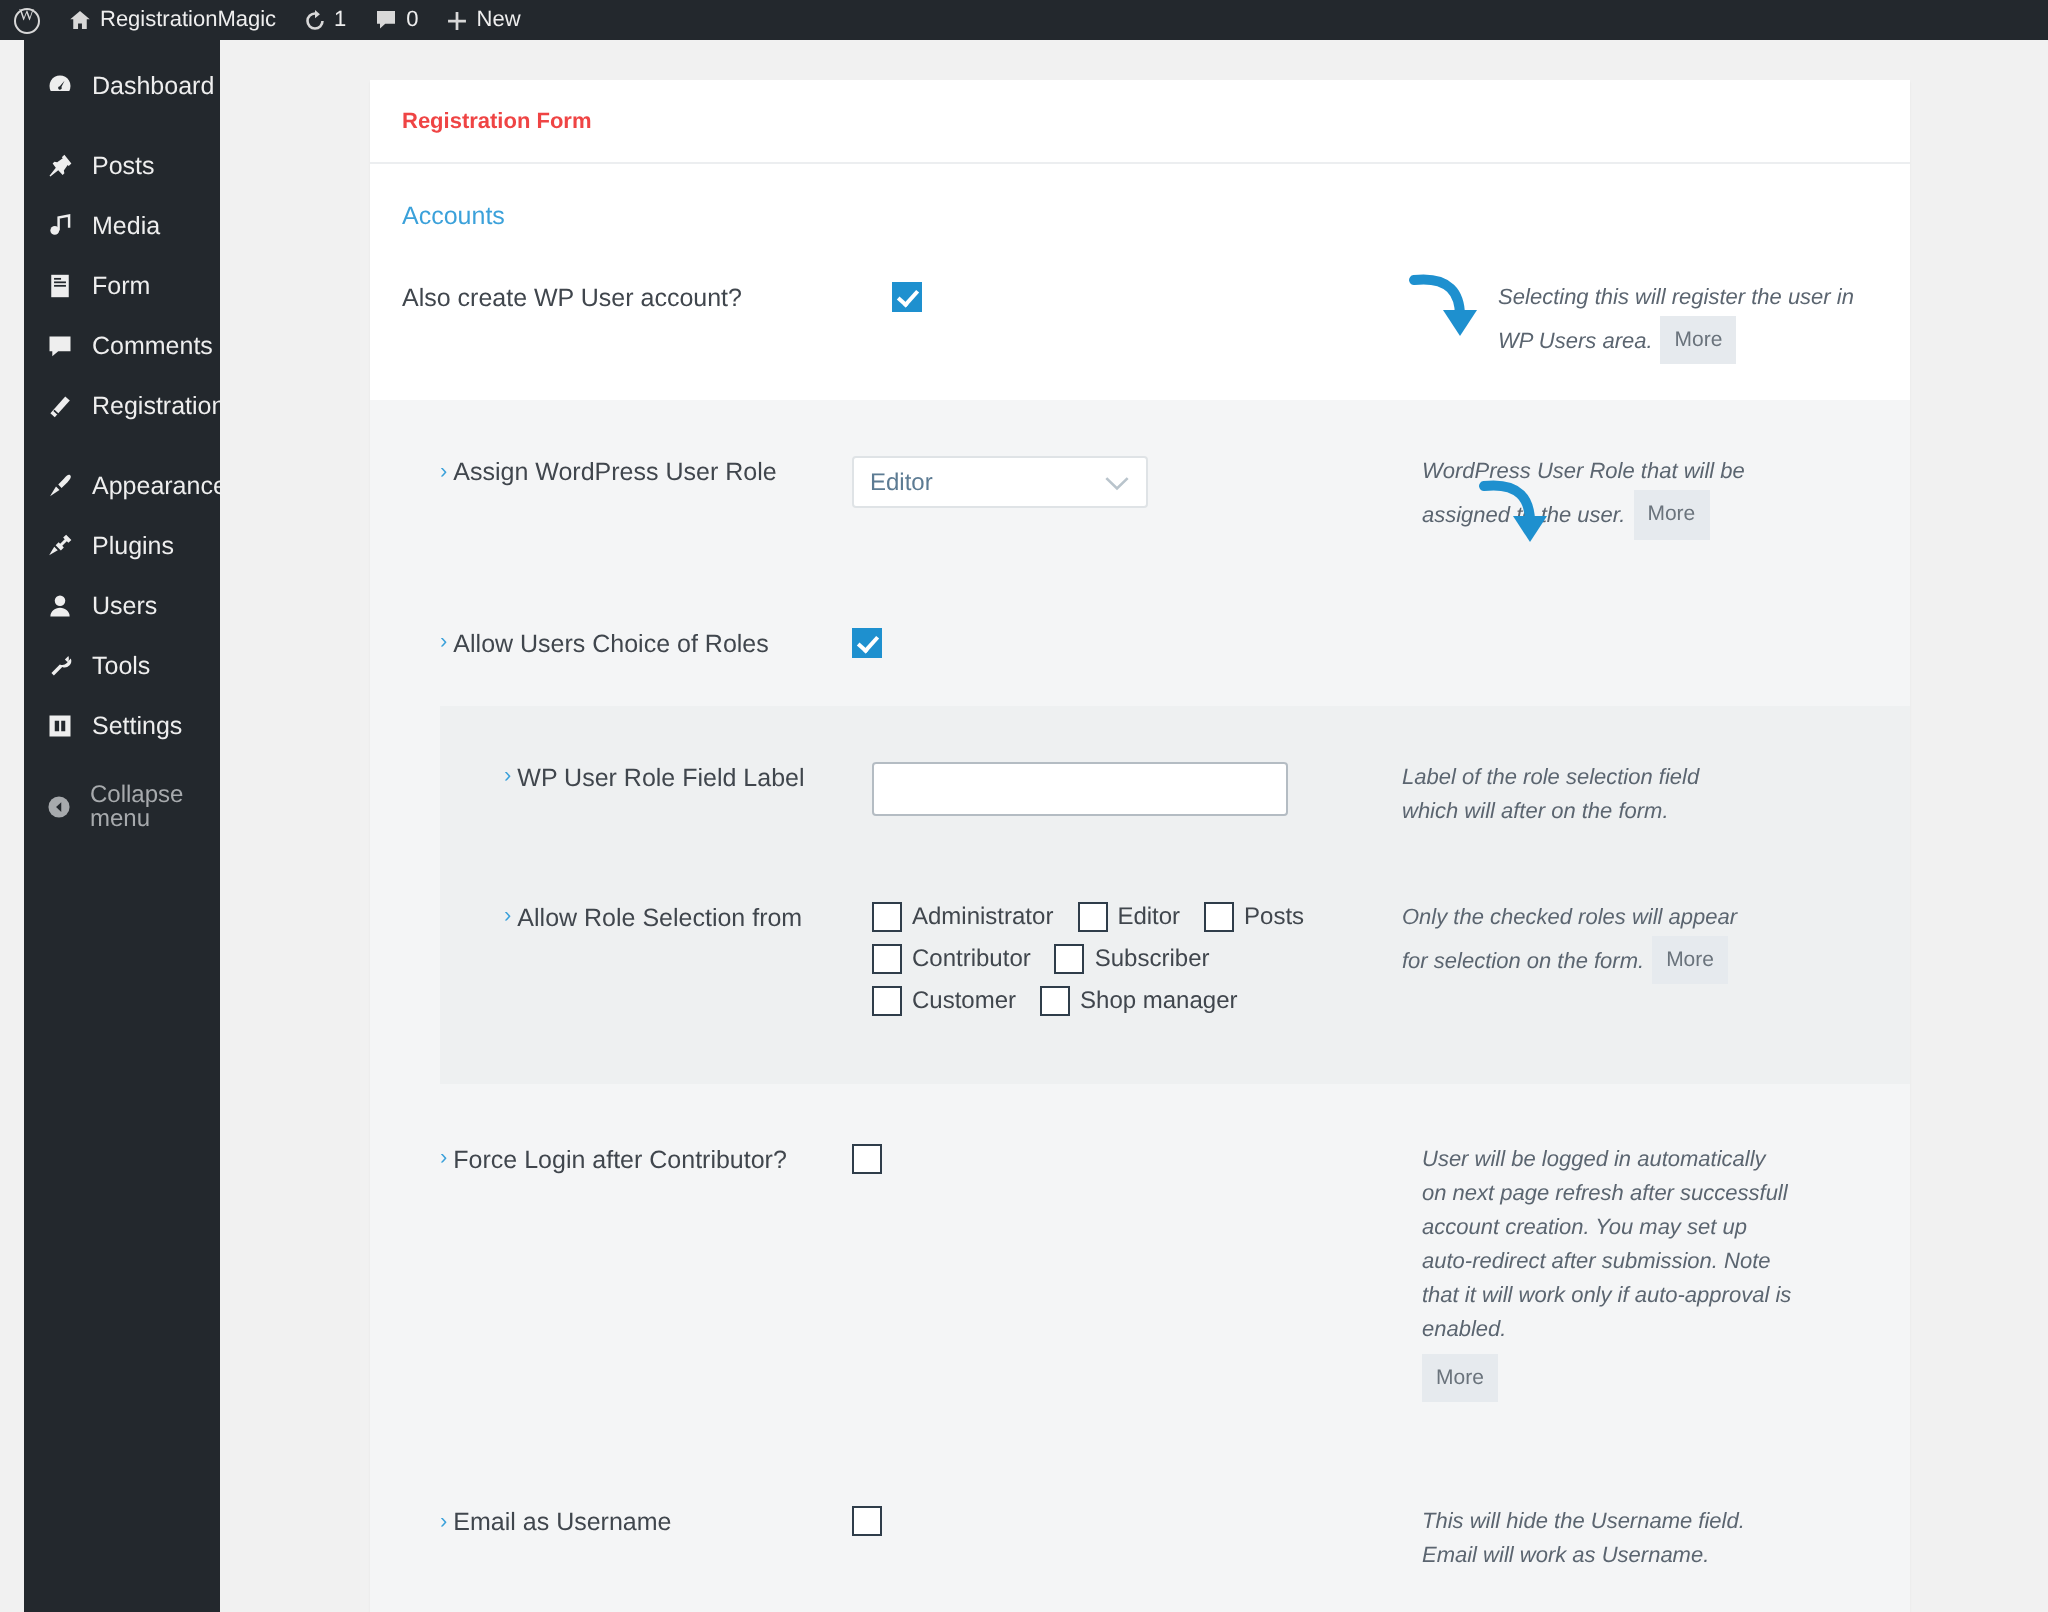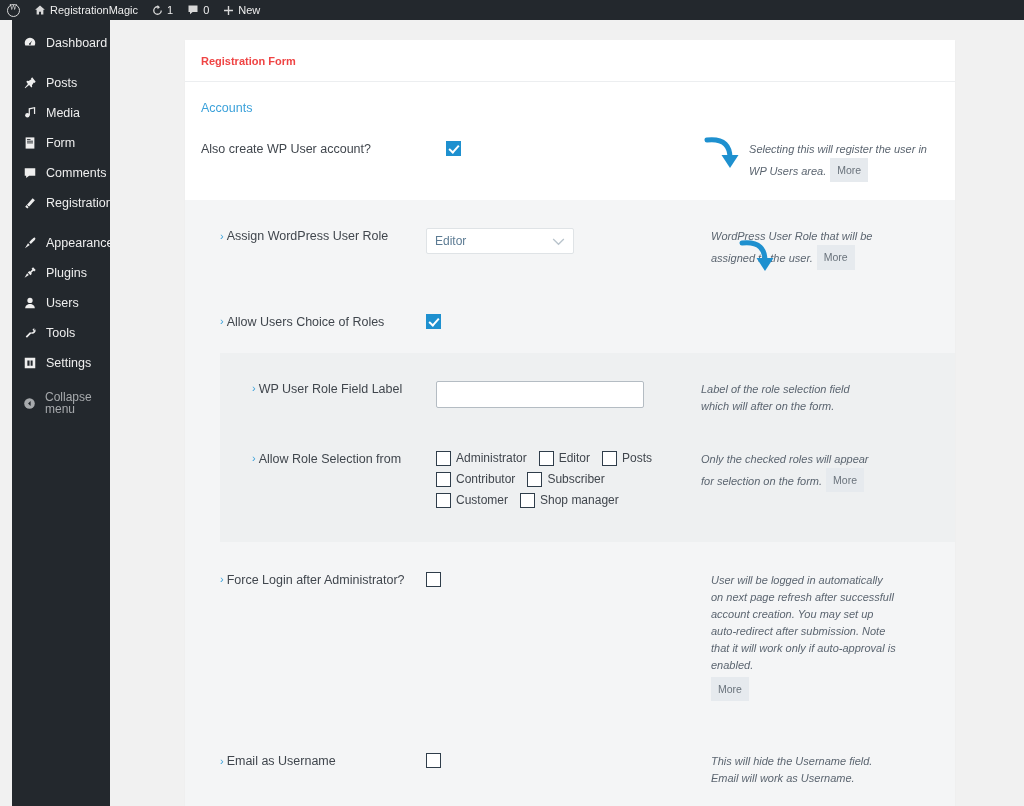--- a/index.html
+++ b/index.html
@@ -453,21 +453,21 @@
             <div class="row-help">
               <span>Only the checked roles will appear for selection on the form.</span><span class="more-chip">More</span>
             </div>
           </div>
 
         </div>
 
         <div class="prow" style="padding-top:20px;">
           <div class="row-label">
             <span class="chev">›</span>
-            <span>Force Login after Administrator?</span>
+            <span>Force Login after Contributor?</span>
           </div>
           <div class="row-ctl">
             <span class="cb"></span>
           </div>
           <div class="row-help">
             <span>User will be logged in automatically on next page refresh after successfull account creation. You may set up auto-redirect after submission. Note that it will work only if auto-approval is enabled.</span><br>
             <span class="more-chip" style="margin-left:0;margin-top:3px;">More</span>
           </div>
         </div>
 

